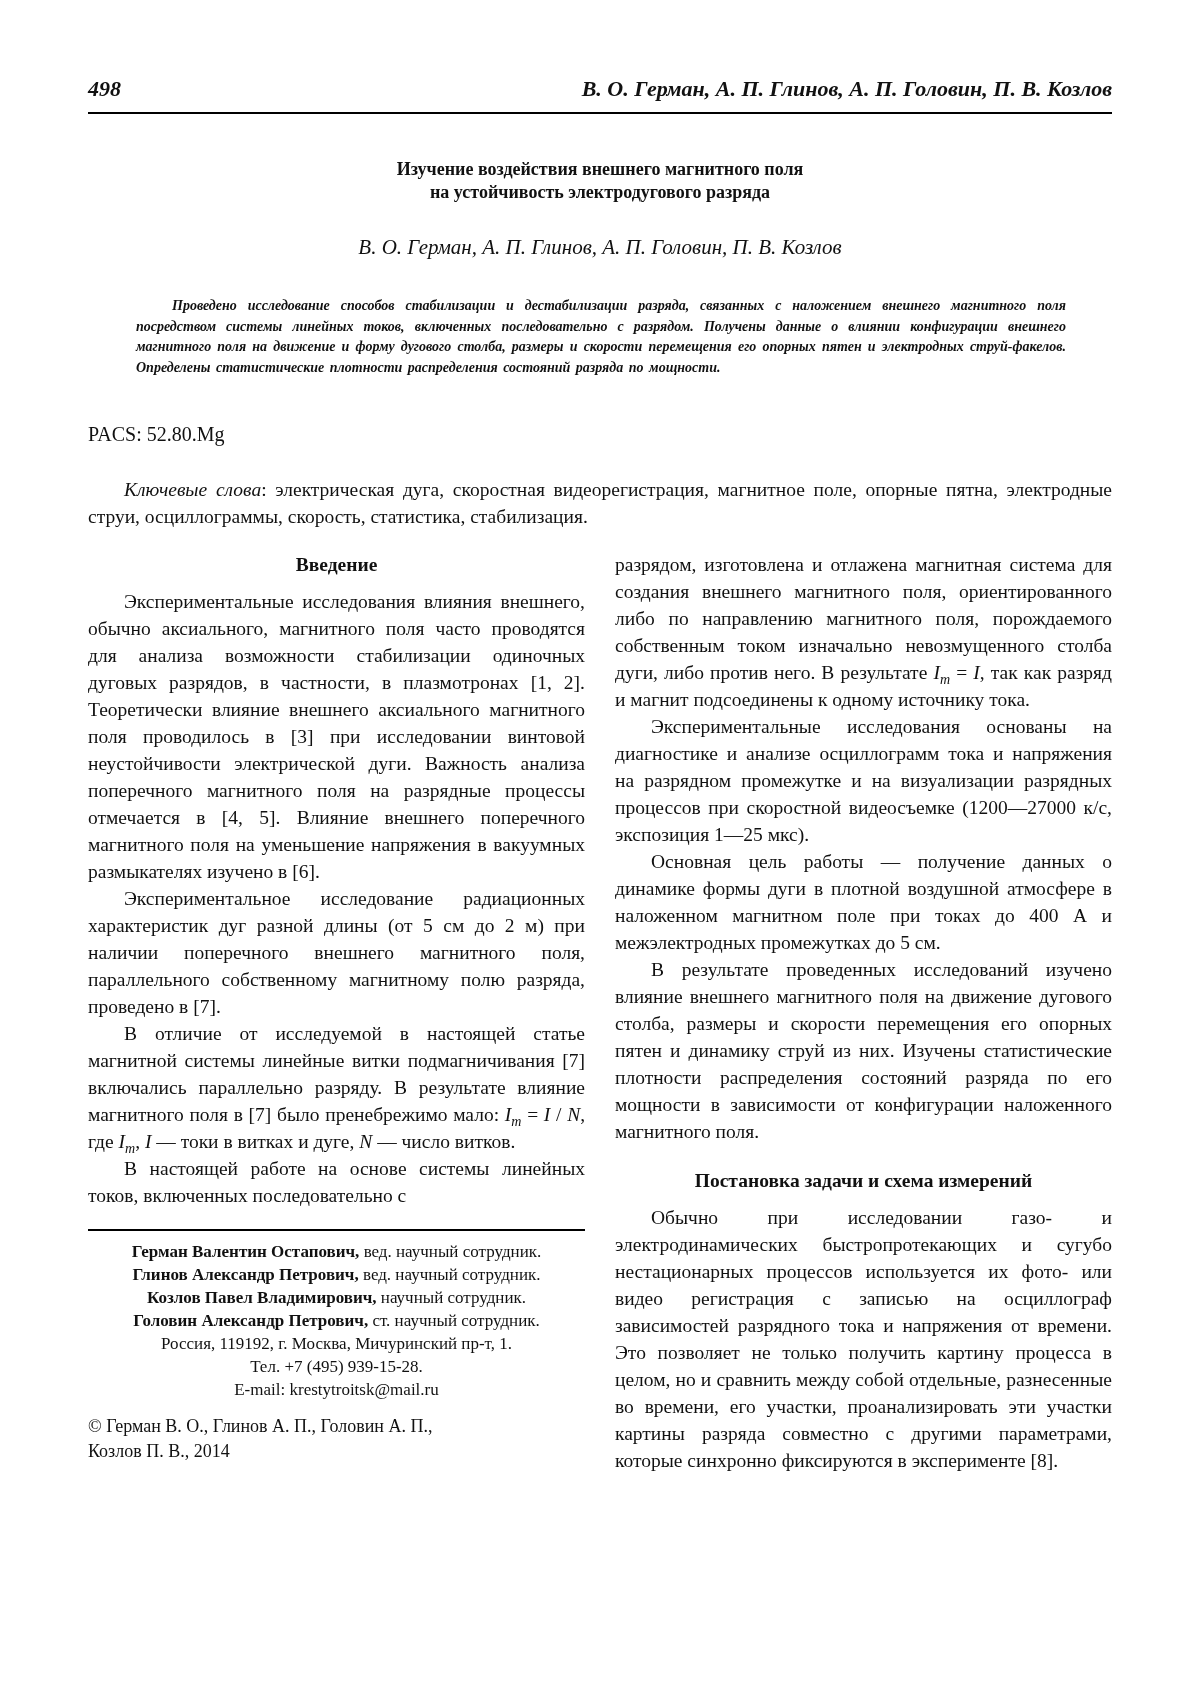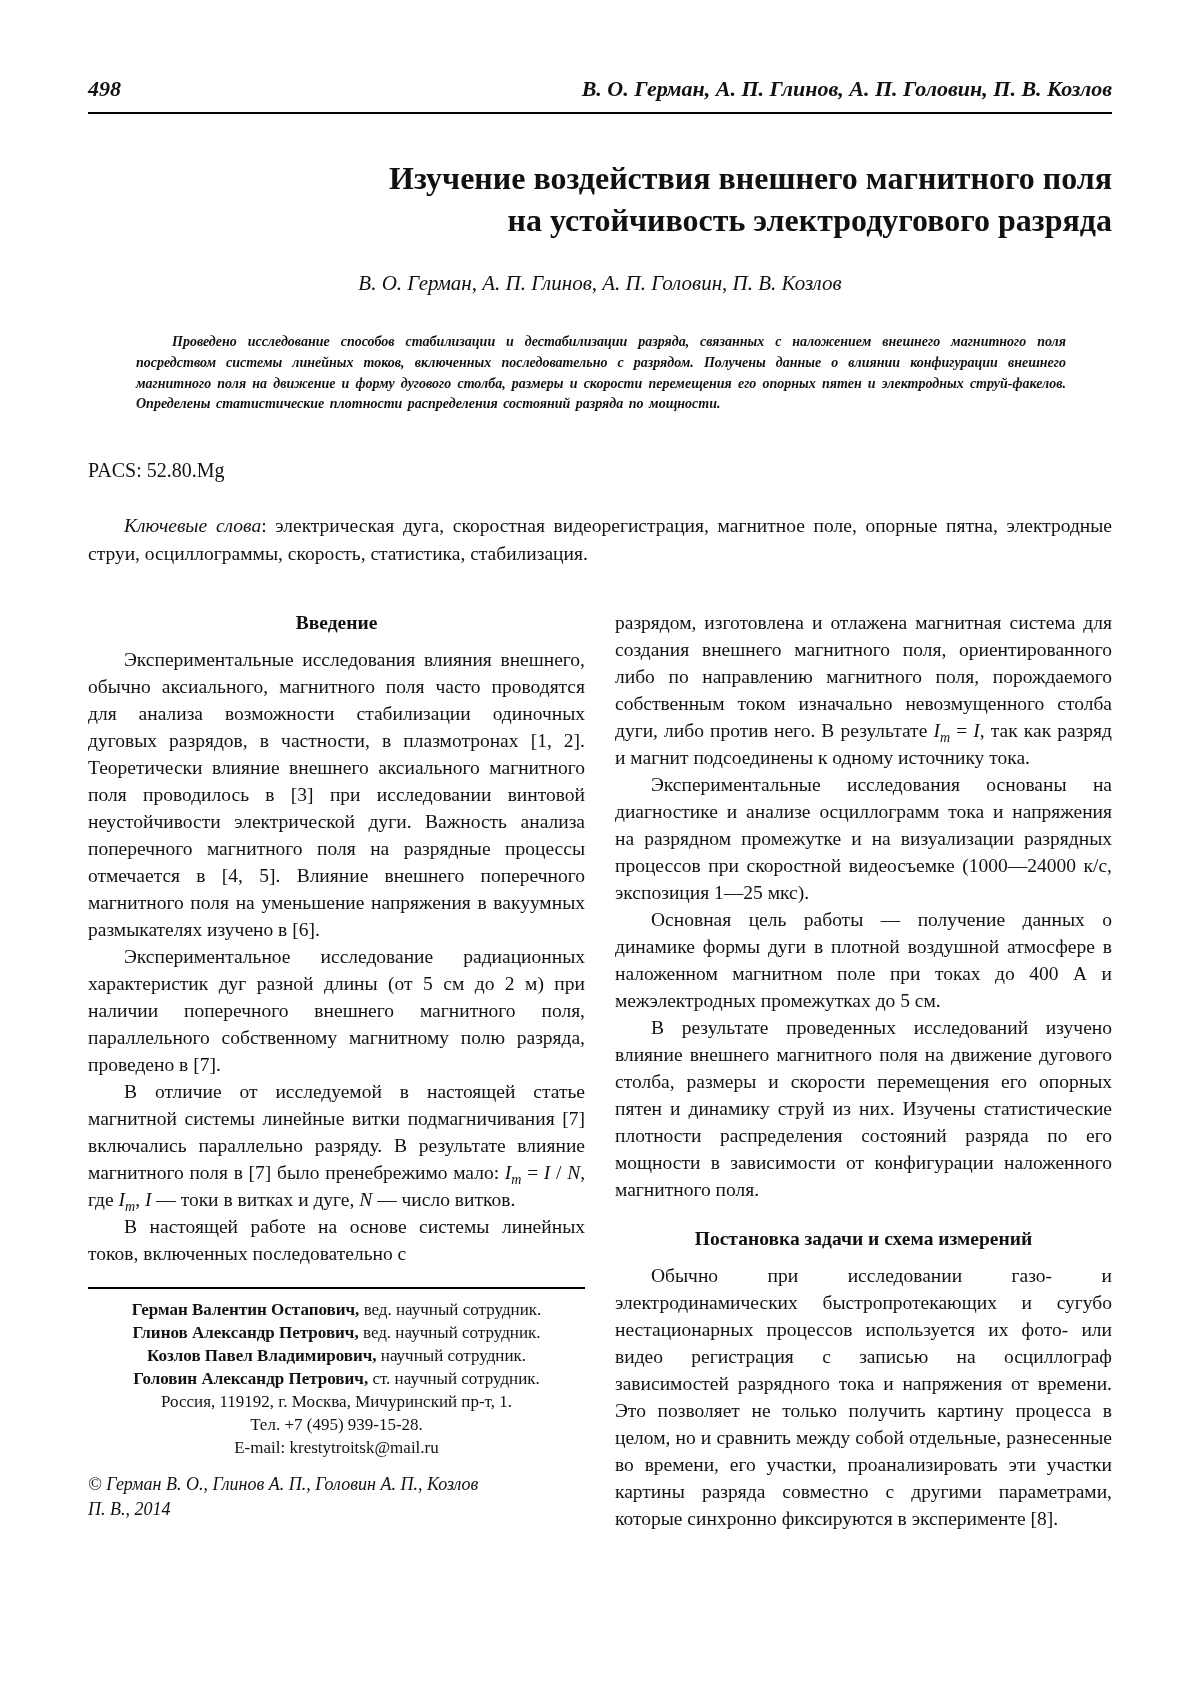--- a/index.html
+++ b/index.html
@@ -20,23 +20,23 @@
     font-weight: bold;
     font-style: italic;
     font-size: 22px;
     padding-bottom: 10px;
     border-bottom: 2px solid #000;
   }
   .udc { margin-top: 22px; font-size: 20px; }
 
   h1.title {
     margin: 44px 0 0 0;
-    text-align: right;
+    text-align: center;
     font-weight: bold;
-    font-size: 32px;
+    font-size: 18px;
     line-height: 1.3;
   }
   .authors {
     margin-top: 30px;
     text-align: center;
     font-style: italic;
     font-size: 21px;
   }
   .abstract {
     margin: 36px 46px 0 48px;
@@ -51,21 +51,21 @@
   }
   .pacs { margin-top: 44px; font-size: 20px; }
   .keywords {
     margin: 30px 0 0 0;
     font-size: 19.5px;
     line-height: 1.42;
     text-align: justify;
     text-indent: 36px;
   }
 
-  .columns { display: flex; gap: 30px; margin-top: 42px; }
+  .columns { display: flex; gap: 30px; margin-top: 20px; }
   .col {
     flex: 1 1 0;
     font-size: 19.5px;
     line-height: 1.385;
     text-align: justify;
     hyphens: auto; -webkit-hyphens: auto;
   }
   .col p { margin: 0; text-indent: 36px; }
   .col p.noindent { text-indent: 0; }
   .col p.col-heading {
@@ -95,21 +95,20 @@
     font-style: italic;
     font-size: 16px;
     text-align: left;
   }
   .fn-copyright {
     margin-top: 12px;
     font-size: 18px;
     line-height: 1.4;
     max-width: 400px;
     text-align: left;
-    font-style: italic;
   }
 </style>
 </head>
 <body>
 
 <div class="page">
 
   <header class="runhead">
     <span>498</span>
     <span>В. О. Герман, А. П. Глинов, А. П. Головин, П. В. Козлов</span>
@@ -147,21 +146,21 @@
         <div class="fn-line">Тел. +7 (495) 939-15-28.</div>
         <div class="fn-line">E-mail: krestytroitsk@mail.ru</div>
       </div>
 
 
       <div class="fn-copyright">© Герман В. О., Глинов А. П., Головин А. П., Козлов П. В., 2014</div>
     </div>
 
     <div class="col">
       <p class="noindent"><span>разрядом, изготовлена и отлажена магнитная система для создания внешнего магнитного поля, ориентированного либо по направлению магнитного поля, порождаемого собственным током изначально невозмущенного столба дуги, либо против него. В результате </span><span style="font-style: italic;">I</span><sub style="font-style: italic;">m</sub><span> = </span><span style="font-style: italic;">I</span><span>, так как разряд и магнит подсоединены к одному источнику тока.</span></p>
-      <p>Экспериментальные исследования основаны на диагностике и анализе осциллограмм тока и напряжения на разрядном промежутке и на визуализации разрядных процессов при скоростной видеосъемке (1000—24000 к/с, экспозиция 1—25 мкс).</p>
+      <p>Экспериментальные исследования основаны на диагностике и анализе осциллограмм тока и напряжения на разрядном промежутке и на визуализации разрядных процессов при скоростной видеосъемке (1200—27000 к/с, экспозиция 1—25 мкс).</p>
       <p>Основная цель работы — получение данных о динамике формы дуги в плотной воздушной атмосфере в наложенном магнитном поле при токах до 400 А и межэлектродных промежутках до 5 см.</p>
       <p>В результате проведенных исследований изучено влияние внешнего магнитного поля на движение дугового столба, размеры и скорости перемещения его опорных пятен и динамику струй из них. Изучены статистические плотности распределения состояний разряда по его мощности в зависимости от конфигурации наложенного магнитного поля.</p>
       <p class="col-heading spaced">Постановка задачи и схема измерений</p>
       <p>Обычно при исследовании газо- и электродинамических быстропротекающих и сугубо нестационарных процессов используется их фото- или видео регистрация с записью на осциллограф зависимостей разрядного тока и напряжения от времени. Это позволяет не только получить картину процесса в целом, но и сравнить между собой отдельные, разнесенные во времени, его участки, проанализировать эти участки картины разряда совместно с другими параметрами, которые синхронно фиксируются в эксперименте [8].</p>
     </div>
 
   </div>
 </div>
 
 </body></html>

